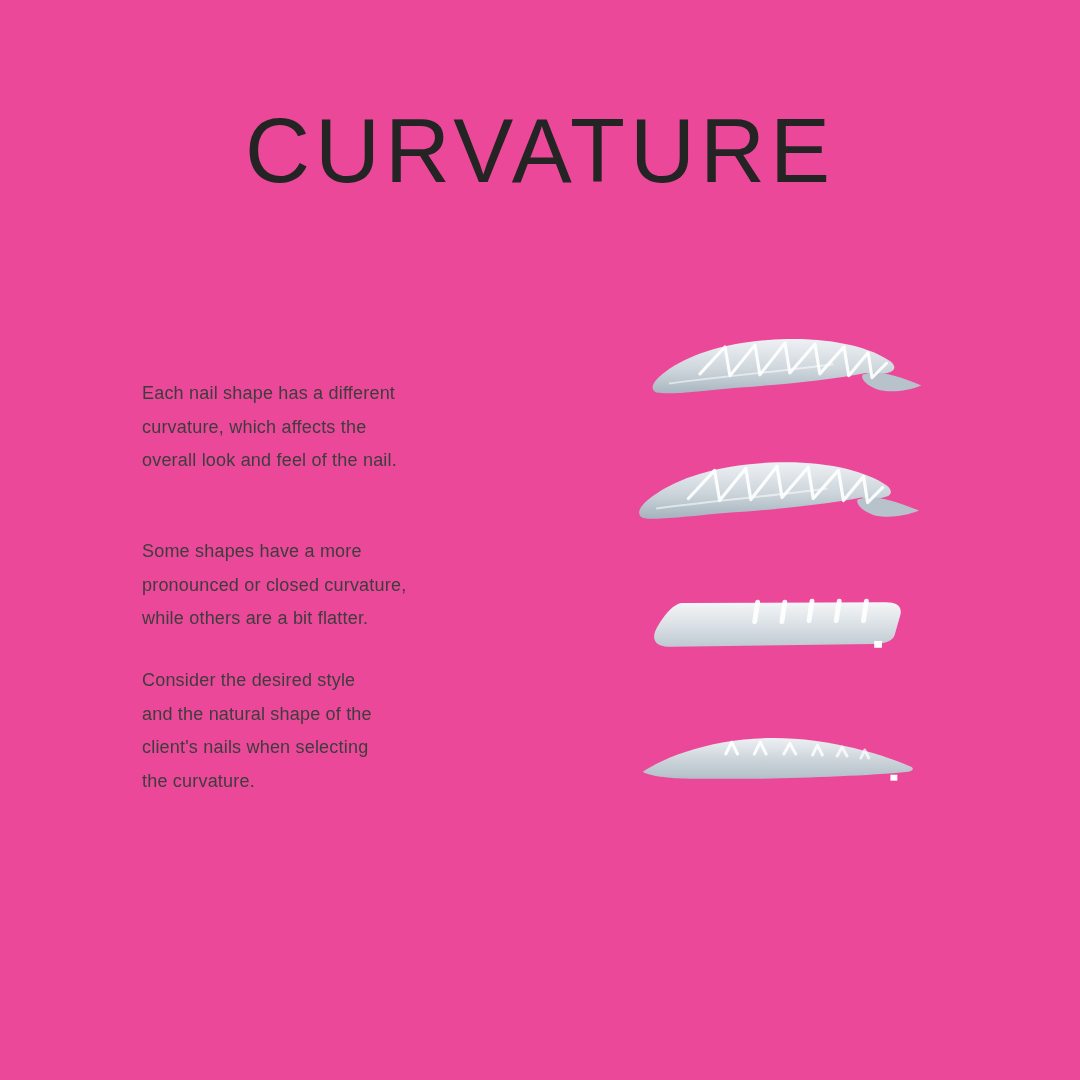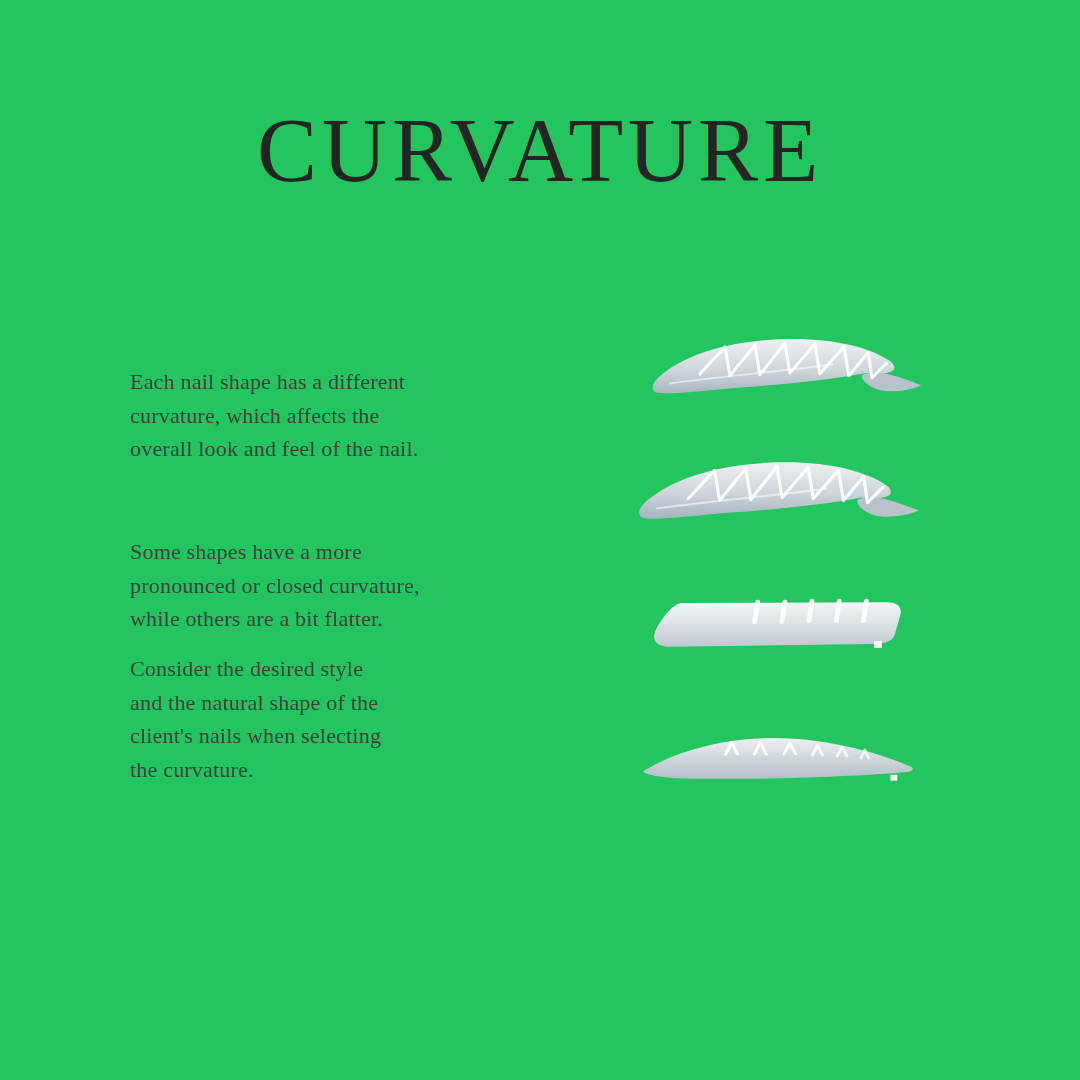--- a/index.html
+++ b/index.html
@@ -5,50 +5,49 @@
   html, body {
     margin: 0;
     padding: 0;
     background: #ffffff;
     font-family: "Liberation Sans", sans-serif;
   }
   .slide {
     position: relative;
     width: 1080px;
     height: 1080px;
-    background: #22c55e;
+    background: #ec4899;
     overflow: hidden;
-    font-family: Liberation Serif, serif;
   }
   .title {
     position: absolute;
     top: 106px;
     left: 0;
     width: 1080px;
     margin: 0;
     text-align: center;
     font-size: 90px;
     font-weight: 300;
     letter-spacing: 5px;
     line-height: 1;
     color: #242424;
   }
   .para {
     position: absolute;
     left: 126px;
     width: 480px;
-    margin: 4px;
-    font-size: 22px;
+    margin: 16px;
+    font-size: 18px;
     line-height: 33.5px;
     letter-spacing: 0.2px;
     color: #3d3d3d;
     white-space: pre-line;
   }
   #para-1 { top: 361px; }
-  #para-2 { top: 531px; }
+  #para-2 { top: 519px; }
   #para-3 { top: 648px; }
 
   .nail { position: absolute; }
   #nail-1 { left: 640px; top: 331px; width: 290px; height: 78px; }
   #nail-2 { left: 626px; top: 454px; width: 302px; height: 81px; }
   #nail-3 { left: 642px; top: 593px; width: 272px; height: 61px; }
   #nail-4 { left: 635px; top: 727px; width: 286px; height: 58px; }
 </style>
 </head>
 <body>

